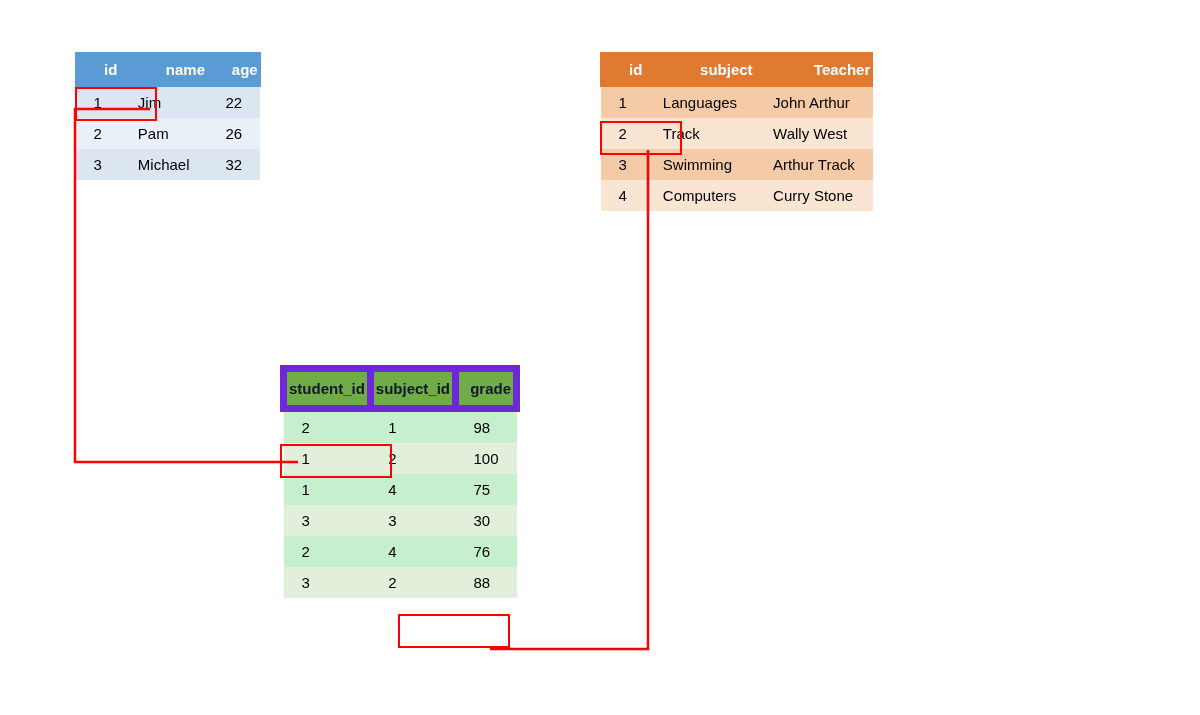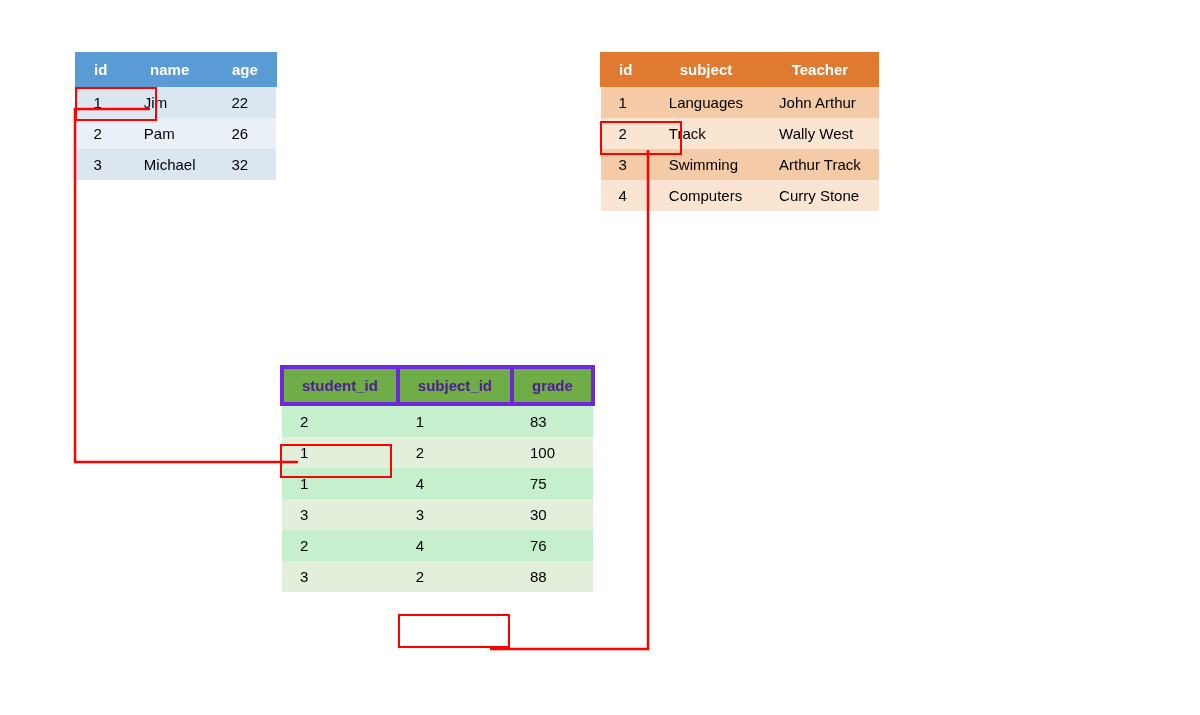--- a/index.html
+++ b/index.html
@@ -19,23 +19,23 @@
       height: 715px;
     }
 
     
     table {
       border-collapse: collapse;
       position: absolute;
     }
 
     table th {
-      padding: 8px 18px;
+      padding: 8px 2px;
       font-weight: bold;
-      text-align: center;
+      text-align: right;
     }
 
     table td {
       padding: 7px 18px;
       text-align: left;
     }
 
     
     #students-table {
       top: 52px;
@@ -81,22 +81,22 @@
     }
 
     
     #grades-table {
       top: 365px;
       left: 280px;
     }
 
     #grades-table th {
       background-color: #70ad47;
-      color: #4c1d95;
-      border: 4px solid #6d28d9;
+      color: #0f172a;
+      border: 7px solid #6d28d9;
     }
 
     #grades-table tr:nth-child(odd) td {
       background-color: #c6efce;
     }
     #grades-table tr:nth-child(even) td {
       background-color: #e2efda;
     }
     #grades-table td {
       border: none;
@@ -189,21 +189,21 @@
       <tr>
         <th>student_id</th>
         <th>subject_id</th>
         <th>grade</th>
       </tr>
     </thead>
     <tbody id="grades-tbody">
     <tr>
           <td>2</td>
           <td>1</td>
-          <td>83</td>
+          <td>98</td>
         </tr>
         <tr>
           <td>1</td>
           <td>2</td>
           <td>100</td>
         </tr>
         <tr>
           <td>1</td>
           <td>4</td>
           <td>75</td>

